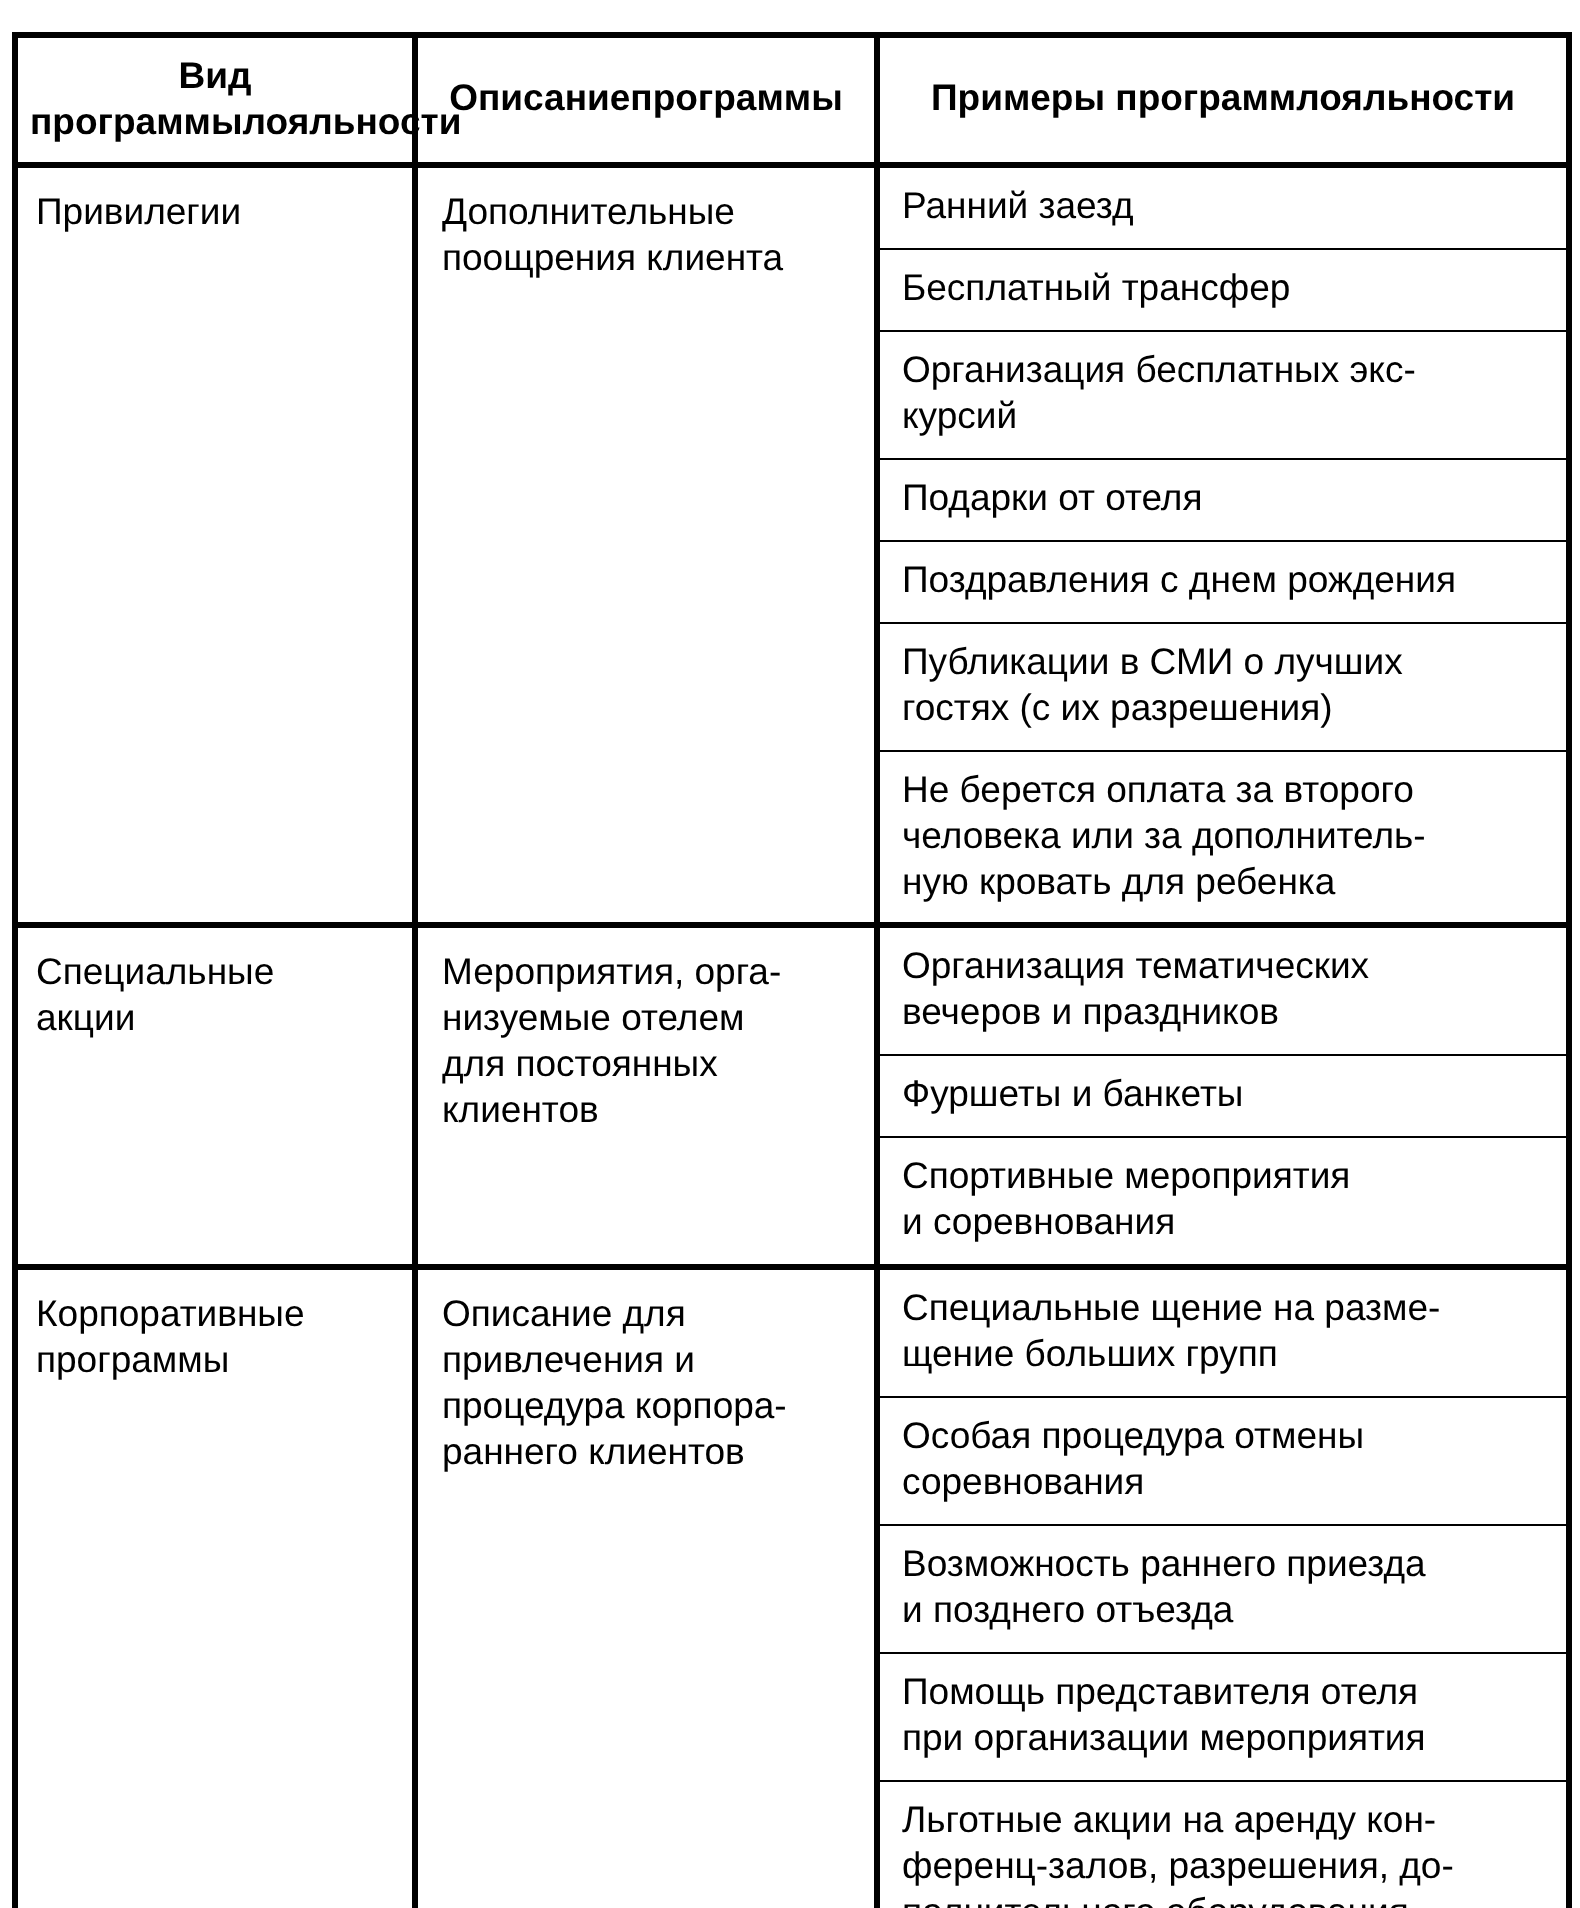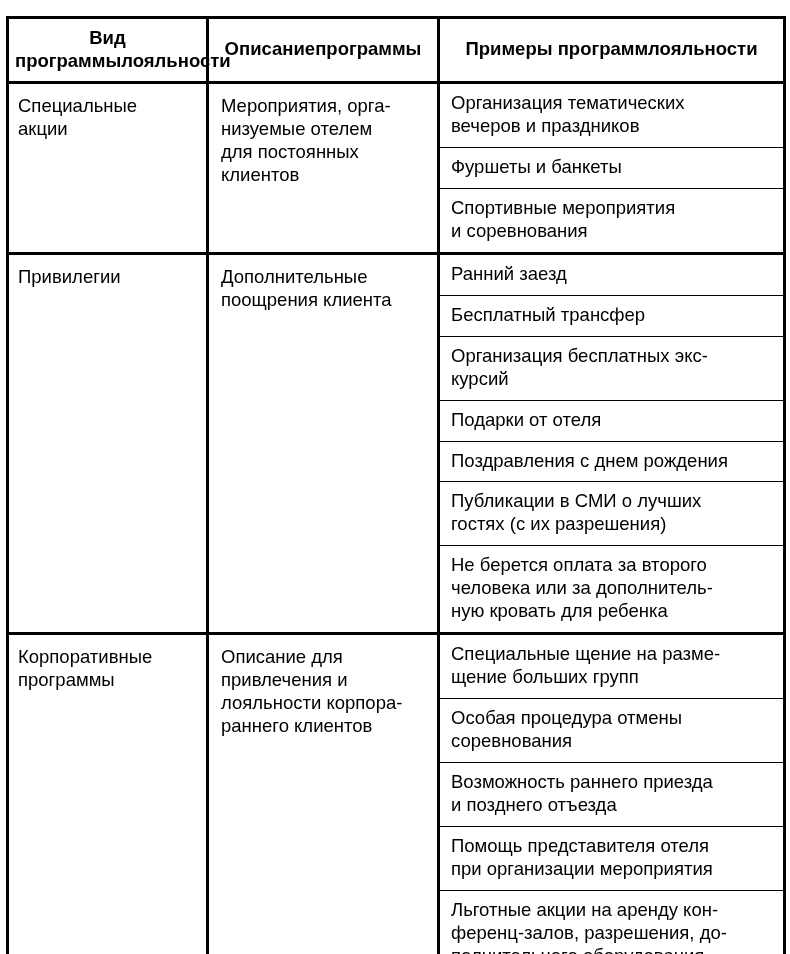--- a/index.html
+++ b/index.html
@@ -108,20 +108,59 @@
       <tr>
         <th><span class="ln">Вид программы</span><span class="ln">лояльности</span></th>
         <th><span class="ln">Описание</span><span class="ln">программы</span></th>
         <th><span class="ln">Примеры программ</span><span class="ln">лояльности</span></th>
       </tr>
     </thead>
     <tbody>
 
       <tr>
         <td class="cat">
+            <span class="ln">Привилегии</span>
+          </td>
+        <td class="desc">
+            <span class="ln">Дополнительные</span>
+            <span class="ln">поощрения клиента</span>
+          </td>
+        <td class="examples">
+          <div class="example-list">
+              <div class="example-row">
+                <span class="ln">Ранний заезд</span>
+              </div>
+              <div class="example-row">
+                <span class="ln">Бесплатный трансфер</span>
+              </div>
+              <div class="example-row">
+                <span class="ln">Организация бесплатных экс-</span>
+                <span class="ln">курсий</span>
+              </div>
+              <div class="example-row">
+                <span class="ln">Подарки от отеля</span>
+              </div>
+              <div class="example-row">
+                <span class="ln">Поздравления с днем рождения</span>
+              </div>
+              <div class="example-row">
+                <span class="ln">Публикации в СМИ о лучших</span>
+                <span class="ln">гостях (с их разрешения)</span>
+              </div>
+              <div class="example-row">
+                <span class="ln">Не берется оплата за второго</span>
+                <span class="ln">человека или за дополнитель-</span>
+                <span class="ln">ную кровать для ребенка</span>
+              </div>
+            </div>
+        </td>
+      </tr>
+
+      <tr>
+        <td class="cat">
             <span class="ln">Специальные</span>
             <span class="ln">акции</span>
           </td>
         <td class="desc">
             <span class="ln">Мероприятия, орга-</span>
             <span class="ln">низуемые отелем</span>
             <span class="ln">для постоянных</span>
             <span class="ln">клиентов</span>
           </td>
         <td class="examples">
@@ -136,66 +175,27 @@
               <div class="example-row">
                 <span class="ln">Спортивные мероприятия</span>
                 <span class="ln">и соревнования</span>
               </div>
             </div>
         </td>
       </tr>
 
       <tr>
         <td class="cat">
-            <span class="ln">Привилегии</span>
-          </td>
-        <td class="desc">
-            <span class="ln">Дополнительные</span>
-            <span class="ln">поощрения клиента</span>
-          </td>
-        <td class="examples">
-          <div class="example-list">
-              <div class="example-row">
-                <span class="ln">Ранний заезд</span>
-              </div>
-              <div class="example-row">
-                <span class="ln">Бесплатный трансфер</span>
-              </div>
-              <div class="example-row">
-                <span class="ln">Организация бесплатных экс-</span>
-                <span class="ln">курсий</span>
-              </div>
-              <div class="example-row">
-                <span class="ln">Подарки от отеля</span>
-              </div>
-              <div class="example-row">
-                <span class="ln">Поздравления с днем рождения</span>
-              </div>
-              <div class="example-row">
-                <span class="ln">Публикации в СМИ о лучших</span>
-                <span class="ln">гостях (с их разрешения)</span>
-              </div>
-              <div class="example-row">
-                <span class="ln">Не берется оплата за второго</span>
-                <span class="ln">человека или за дополнитель-</span>
-                <span class="ln">ную кровать для ребенка</span>
-              </div>
-            </div>
-        </td>
-      </tr>
-
-      <tr>
-        <td class="cat">
             <span class="ln">Корпоративные</span>
             <span class="ln">программы</span>
           </td>
         <td class="desc">
             <span class="ln">Описание для</span>
             <span class="ln">привлечения и</span>
-            <span class="ln">лояльности корпора-</span>
+            <span class="ln">процедура корпора-</span>
             <span class="ln">раннего клиентов</span>
           </td>
         <td class="examples">
           <div class="example-list">
               <div class="example-row">
                 <span class="ln">Специальные щение на разме-</span>
                 <span class="ln">щение больших групп</span>
               </div>
               <div class="example-row">
                 <span class="ln">Особая процедура отмены</span>

